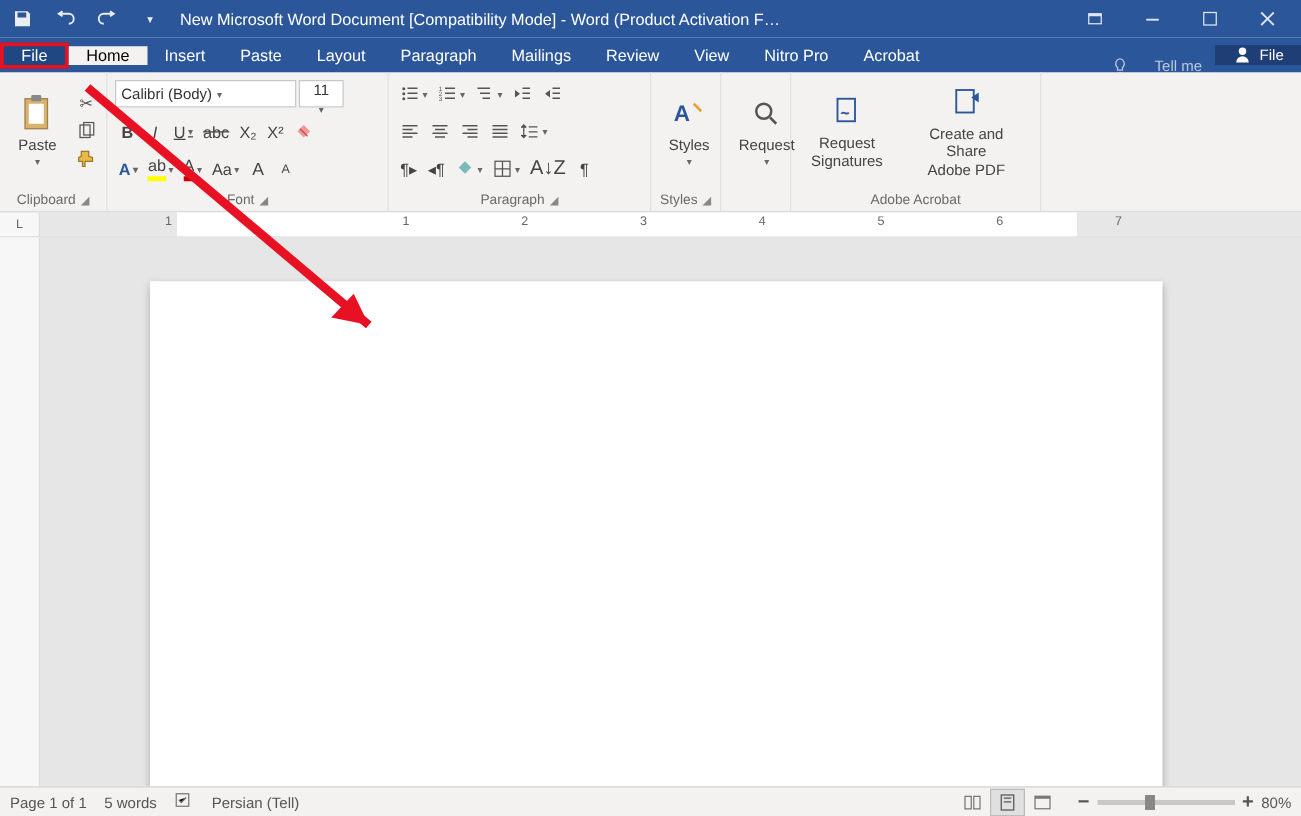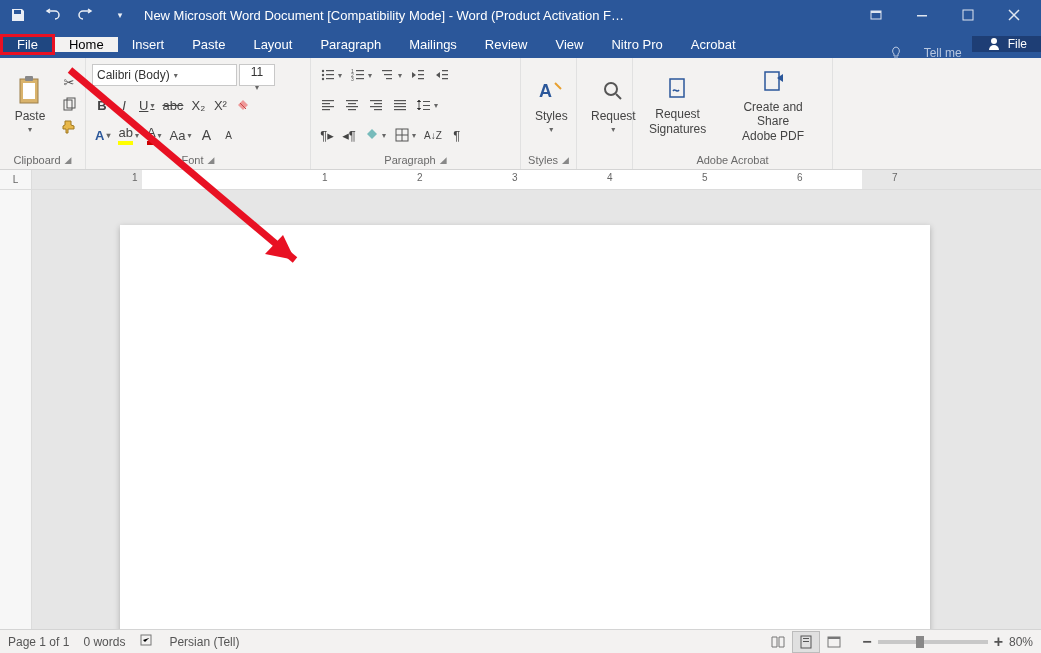--- a/index.html
+++ b/index.html
@@ -321,21 +321,21 @@
             <svg class="ic16" viewBox="0 0 16 16">
               <path fill="#7bb" d="M8 2l5 5-5 5-5-5z"></path>
             </svg>
           </div>
         <div class="ribbtn dd">
             <svg class="ic16" viewBox="0 0 16 16">
               <rect x="2" y="2" width="12" height="12" fill="none" stroke="#555"></rect>
               <path stroke="#555" d="M2 8h12M8 2v12"></path>
             </svg>
           </div>
-        <div class="ribbtn" style="font-size:10px">A↓Z</div>
+        <div class="ribbtn" style="font-size:16px">A↓Z</div>
         <div class="ribbtn">¶</div>
       </div>
     </div>
     <div class="label">
         <span>Paragraph</span>
         <span class="dlg">◢</span>
       </div>
   </div>
 
   <div class="group" style="width:56px">
@@ -416,21 +416,21 @@
   </div>
 </div>
 
 <div class="docarea">
   <div class="vruler"></div>
   <div class="page"></div>
 </div>
 
 <div class="status">
   <span>Page 1 of 1</span>
-  <span>0 words</span>
+  <span>5 words</span>
   <span><svg class="ic16" viewBox="0 0 16 16">
         <rect x="2" y="3" width="10" height="10" fill="none" stroke="#777"></rect>
         <path stroke="#777" d="M4 8l2 2 4-4"></path>
       </svg></span>
   <span>Persian (Tell)</span>
   <div class="spacer"></div>
   <div class="views">
     <div class="vbtn2">
         <svg class="ic16" viewBox="0 0 16 16">
           <path fill="none" stroke="#777" d="M2 3h5v10H2zM9 3h5v10H9z"></path>

